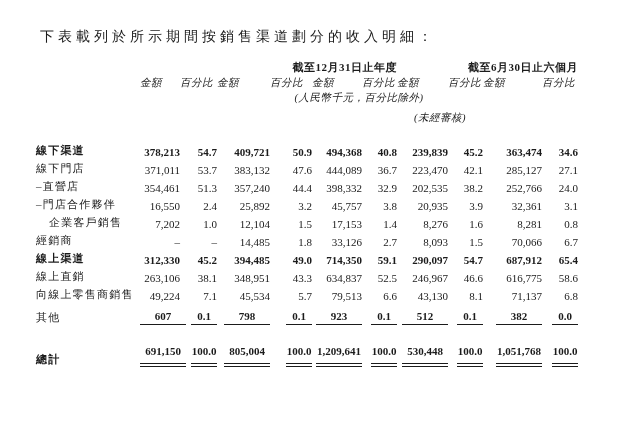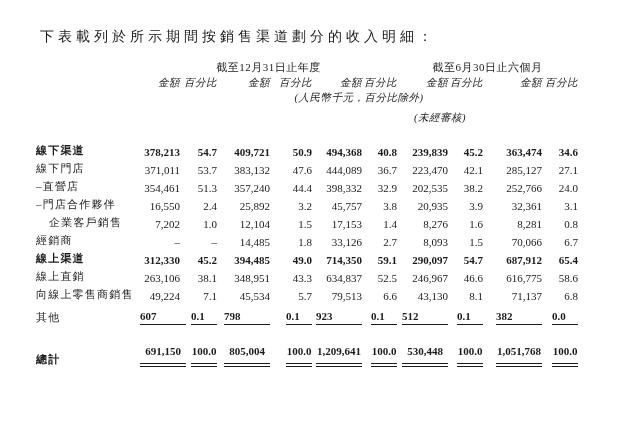--- a/index.html
+++ b/index.html
@@ -12,32 +12,32 @@
   .title{
     position:absolute;left:40px;top:28px;
     font-size:14px;letter-spacing:4px;white-space:nowrap;
   }
   table.fin{
     position:absolute;left:36px;top:59px;
     border-collapse:collapse;table-layout:fixed;width:542px;
     font-size:11px;
   }
   td{vertical-align:bottom;padding:0;white-space:nowrap;}
-  .ghead{font-weight:normal;text-align:center;font-size:11px;letter-spacing:0.5px;}
+  .ghead{font-weight:bold;text-align:right;font-size:11px;letter-spacing:0.5px;}
   .yhead{font-weight:bold;text-align:center;font-size:11px;}
-  .chead{font-style:italic;text-align:right;font-size:10.5px;letter-spacing:0.5px;}
+  .chead{font-style:italic;font-size:10.5px;letter-spacing:0.5px;}
   .note{font-style:italic;text-align:center;font-size:10.5px;letter-spacing:0.5px;margin-top:22px;}
   .rA{height:16px;} .rB{height:16px;} .rC{height:15px;}
   .rD{height:15px;} .rE{height:20px;} .rS{height:15px;}
   tbody tr{height:18px;}
   .lbl{font-size:11px;letter-spacing:1.2px;text-align:left;}
   .indent{padding-left:13px;}
   .num{text-align:right;font-size:11px;}
   .b{font-weight:bold;}
-  .ul{display:inline-block;text-align:left;border-bottom:1px solid #1b1b1b;padding-bottom:2px;margin-top:8px;}
+  .ul{display:inline-block;text-align:center;border-bottom:1px solid #1b1b1b;padding-bottom:2px;margin-top:8px;}
   .dl{display:inline-block;text-align:center;border-bottom:4px double #1b1b1b;padding-bottom:6px;}
   .ua{min-width:46px;}
   .up{min-width:26px;}
   tr.total td{padding-top:20px;}
 </style>
 </head>
 <body>
 
 <div class="page">
 

